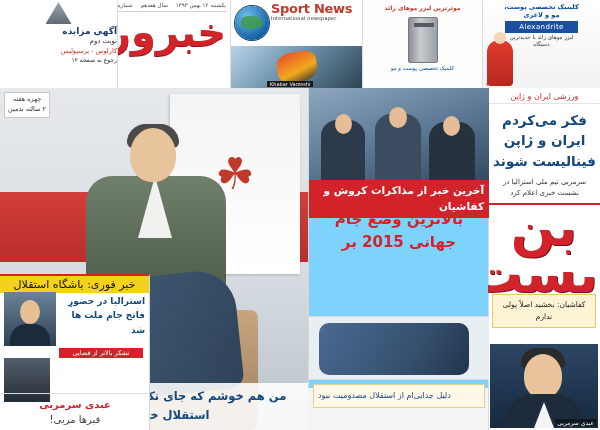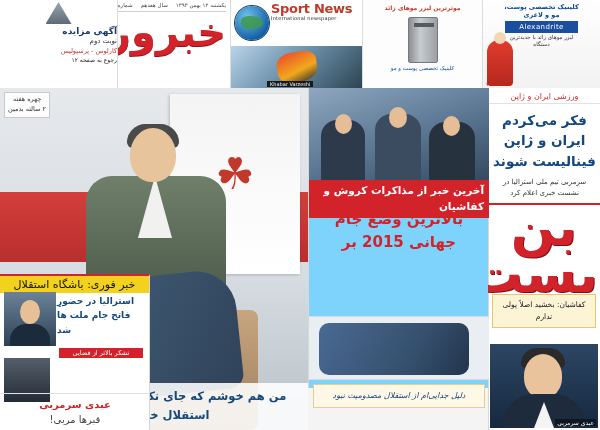--- a/index.html
+++ b/index.html
@@ -435,23 +435,22 @@
   }
   .cc-box {
     position: absolute;
     left: 4px; top: 296px;
     width: 172px;
     background: #fff8e6;
     border: 1px solid #e0cf8f;
     font-size: 8px;
     color: #13477e;
     line-height: 1.7;
-    text-align: center;
+    text-align: left;
     padding: 4px 4px;
-    font-style: italic;
   }
 
   
   .col-left {
     position: absolute;
     left: 0; top: 0;
     width: 308px; height: 342px;
     background: #cfd6dc;
     overflow: hidden;
   }
@@ -594,21 +593,21 @@
   .bl-photo .f { position: absolute; left: 16px; top: 8px; width: 20px; height: 24px; background: #e7c096; border-radius: 50%; }
   .bl-photo .b { position: absolute; left: 6px; bottom: 0; width: 40px; height: 22px; background: #1c2b3b; border-radius: 16px 16px 0 0; }
   .bl-head {
     position: absolute;
     right: 4px; top: 18px;
     width: 88px;
     color: #13477e;
     font-size: 9px;
     font-weight: bold;
     line-height: 1.6;
-    text-align: left;
+    text-align: right;
   }
   .bl-tag {
     position: absolute;
     right: 6px; top: 72px;
     width: 84px;
     background: #d2232a;
     color: #fff;
     font-size: 6.5px;
     text-align: center;
     padding: 1px 2px;

